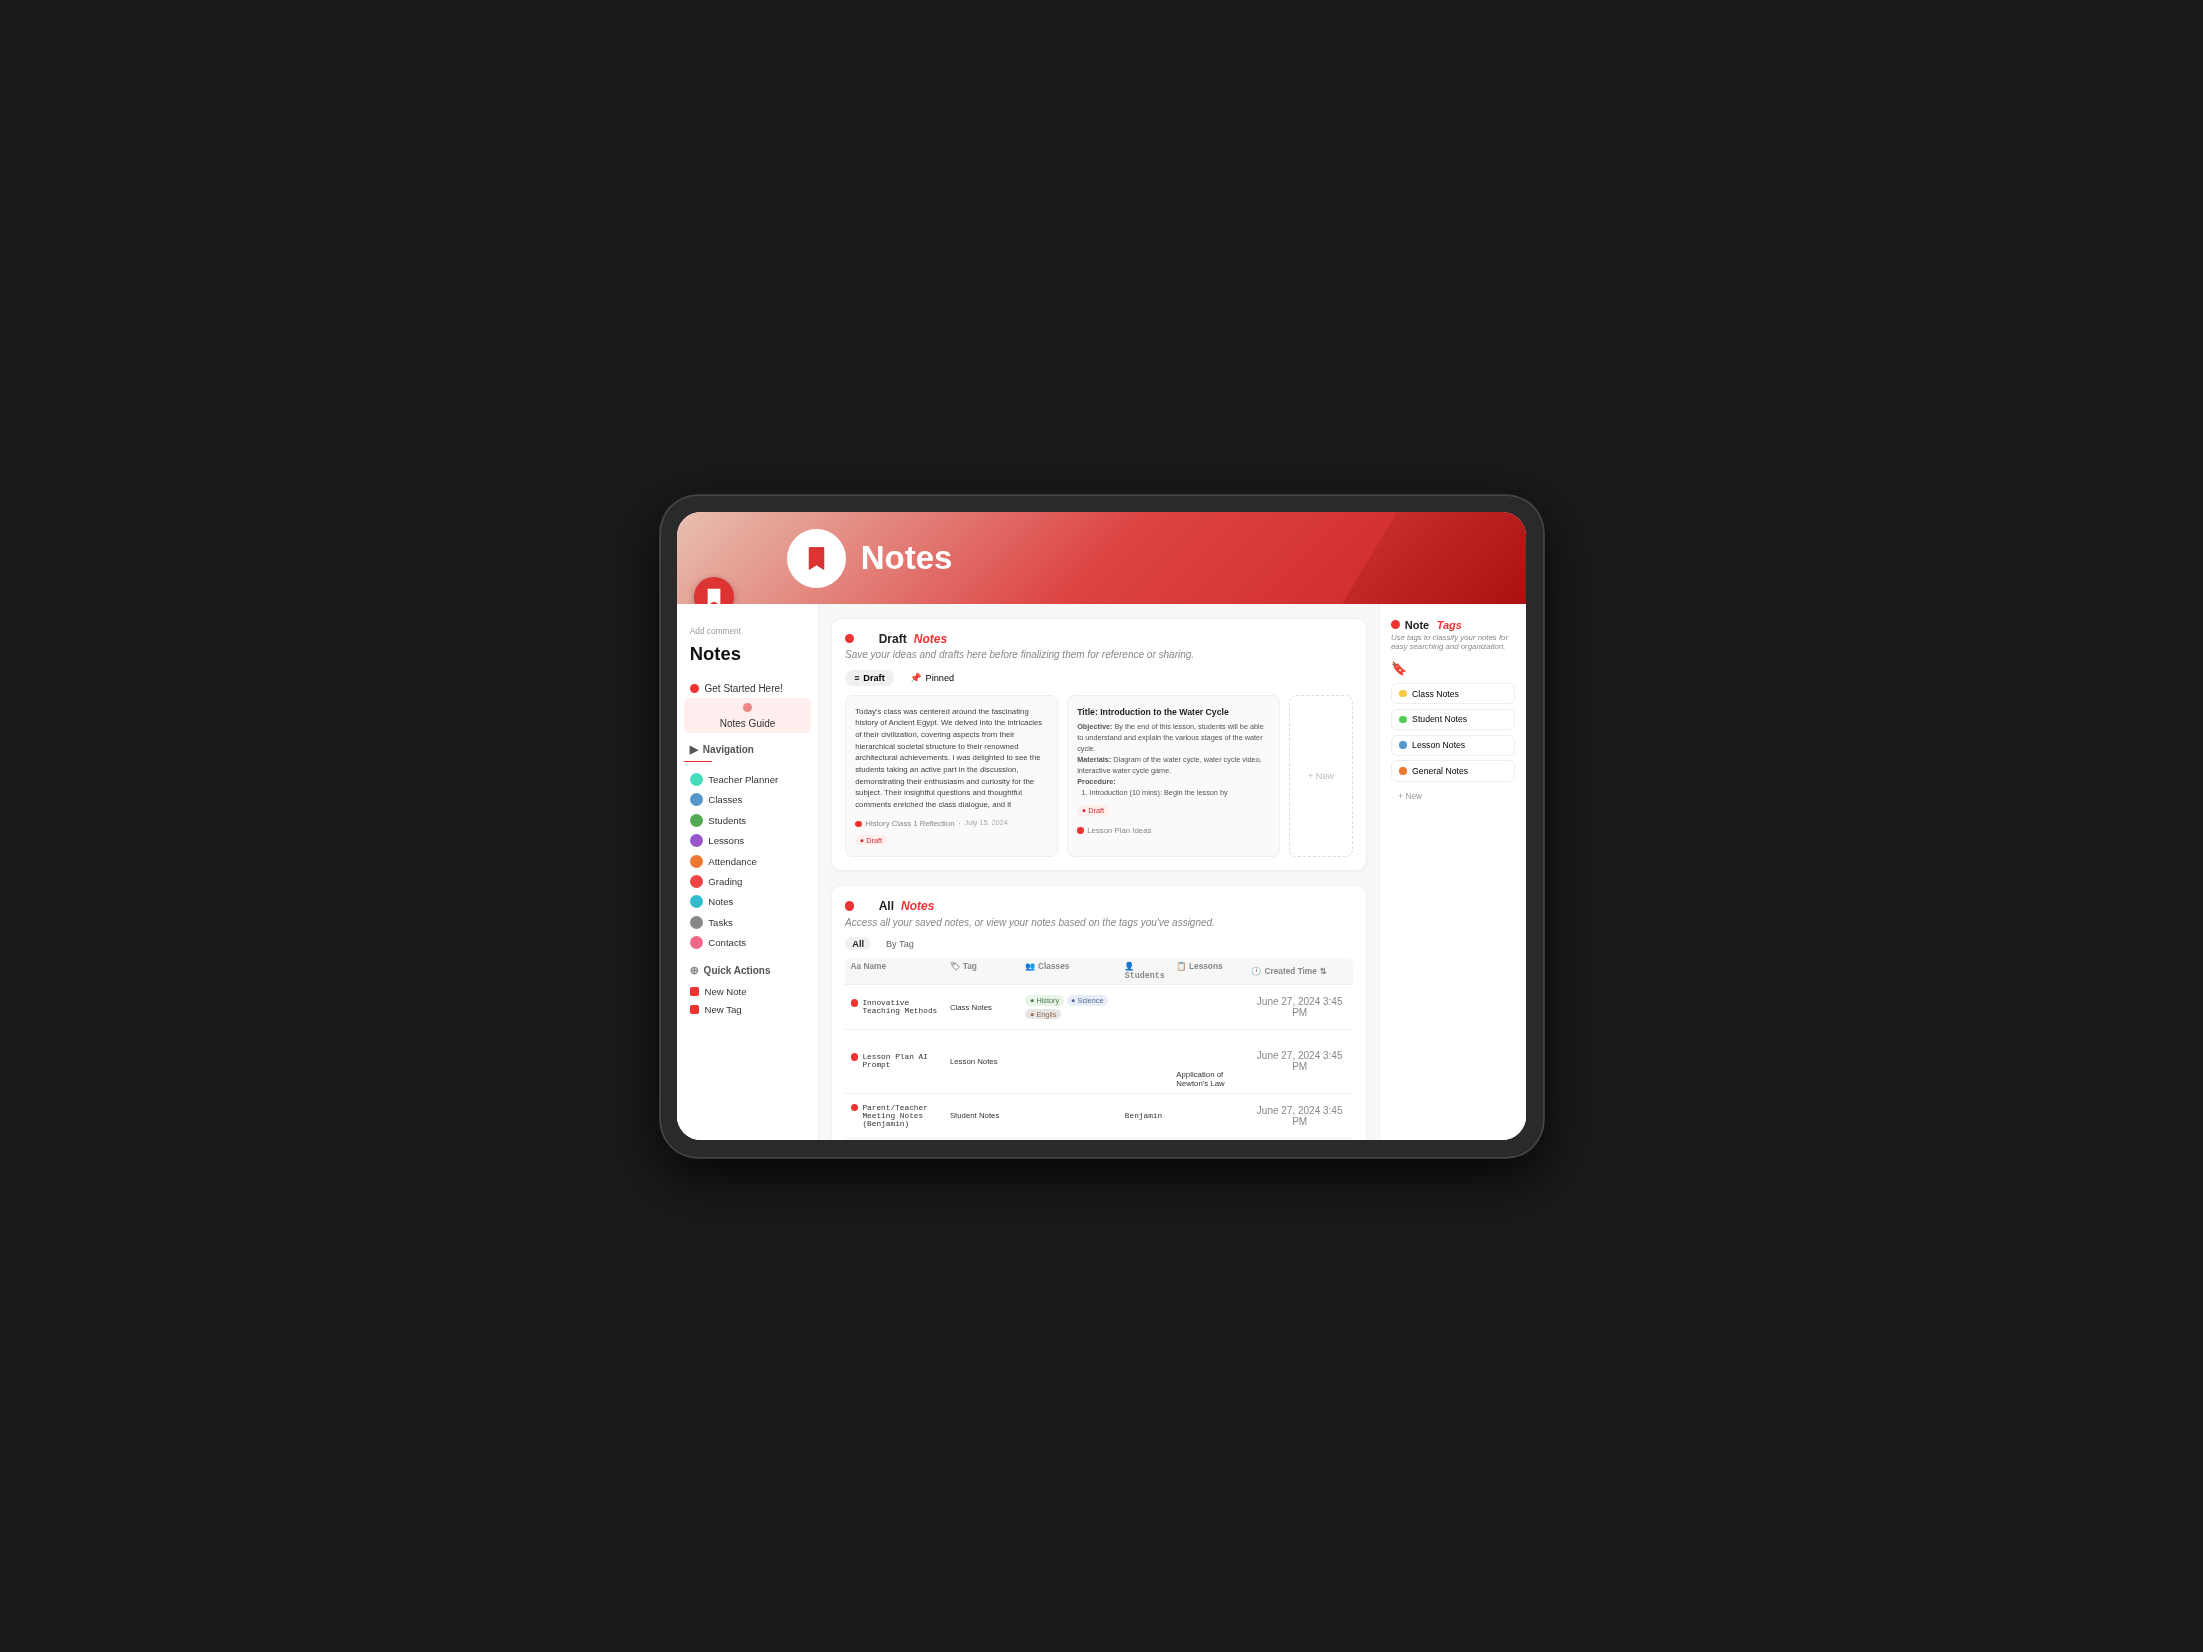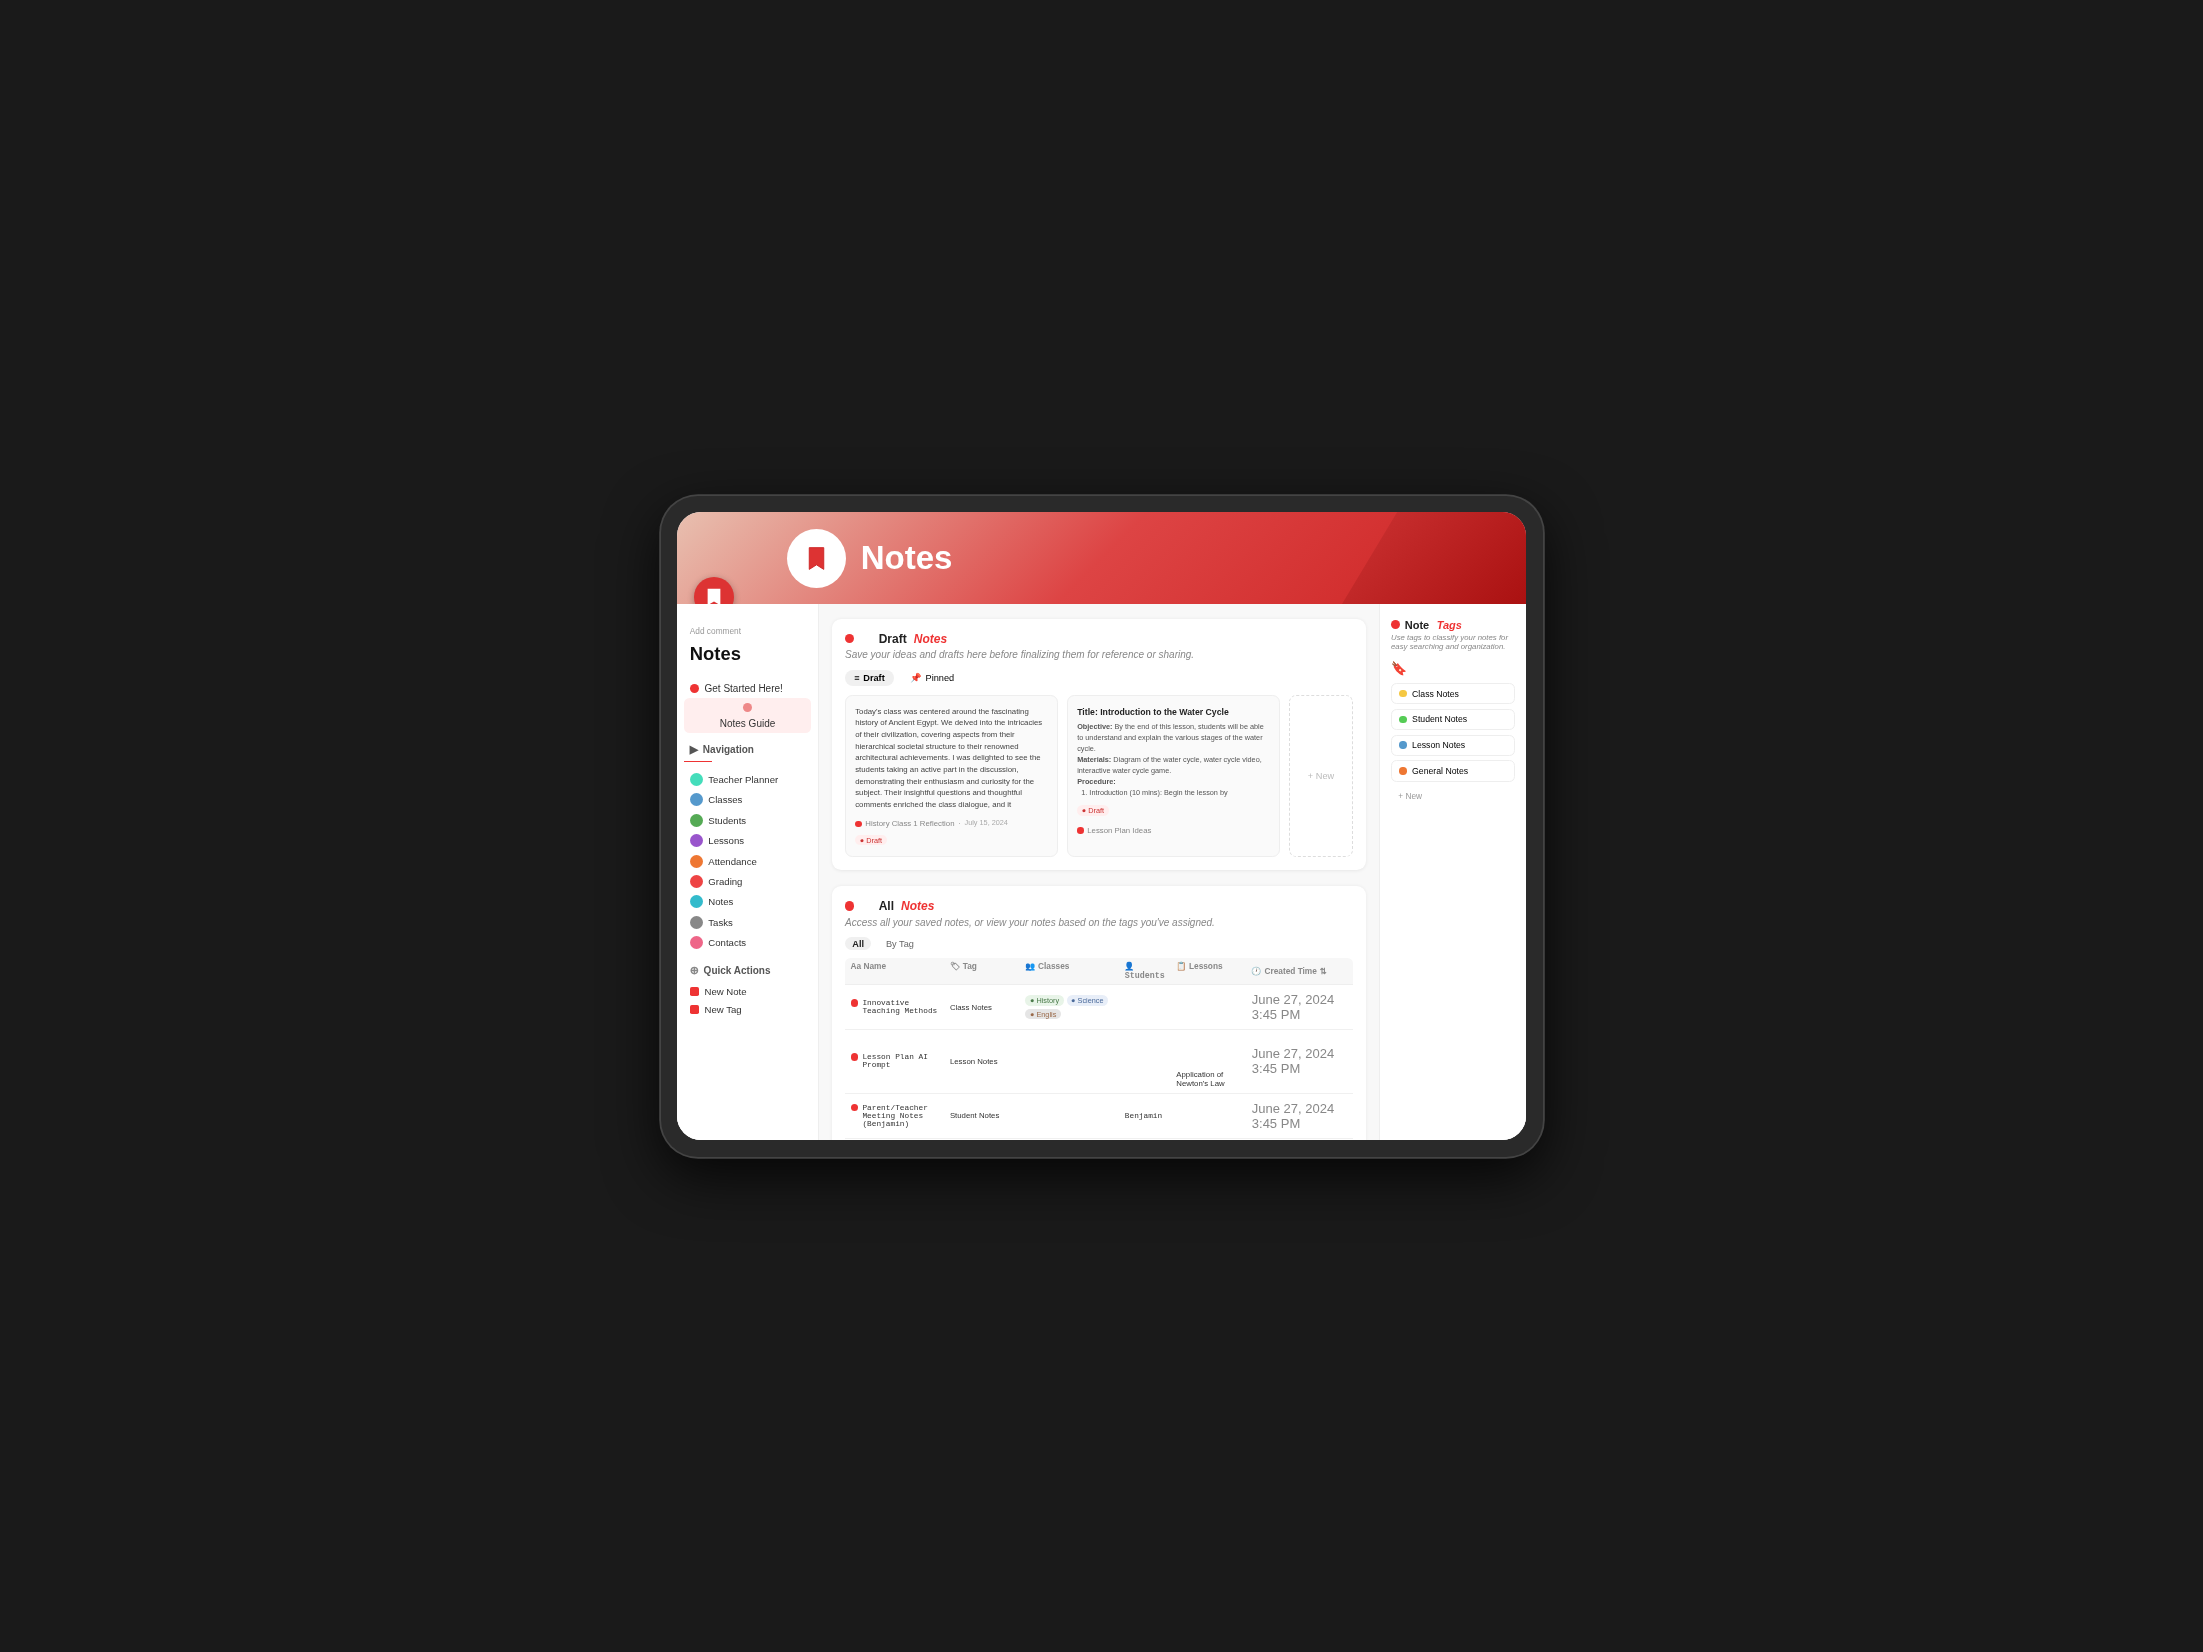--- a/index.html
+++ b/index.html
@@ -375,21 +375,21 @@
       align-items: flex-start;
       gap: 4.6px;
       font-weight: 500;
       font-family: Liberation Mono, monospace;
     }
     .row-dot { width: 7.3px; height: 7.3px; border-radius: 50%; background: #e33; flex-shrink: 0; }
     .row-tag-cell { flex: 1.5; }
     .row-class-cell { flex: 2; display: flex; gap: 2.8px; flex-wrap: wrap; }
     .row-students-cell { flex: 1; }
     .row-lessons-cell { flex: 1.5; margin-top: 35px; }
-    .row-time-cell { flex: 2; text-align: left; color: #888; font-size: 13px; }
+    .row-time-cell { flex: 2; text-align: center; color: #888; font-size: 10px; }
     .class-badge {
       font-size: 7.3px;
       padding: 0.9px 4.6px;
       border-radius: 7.3px;
       display: inline-flex;
       align-items: center;
       gap: 1.8px;
     }
     .cb-history { background: #e8f4e8; color: #4a7a4a; }
     .cb-science { background: #e8eef8; color: #4a6a9a; }

